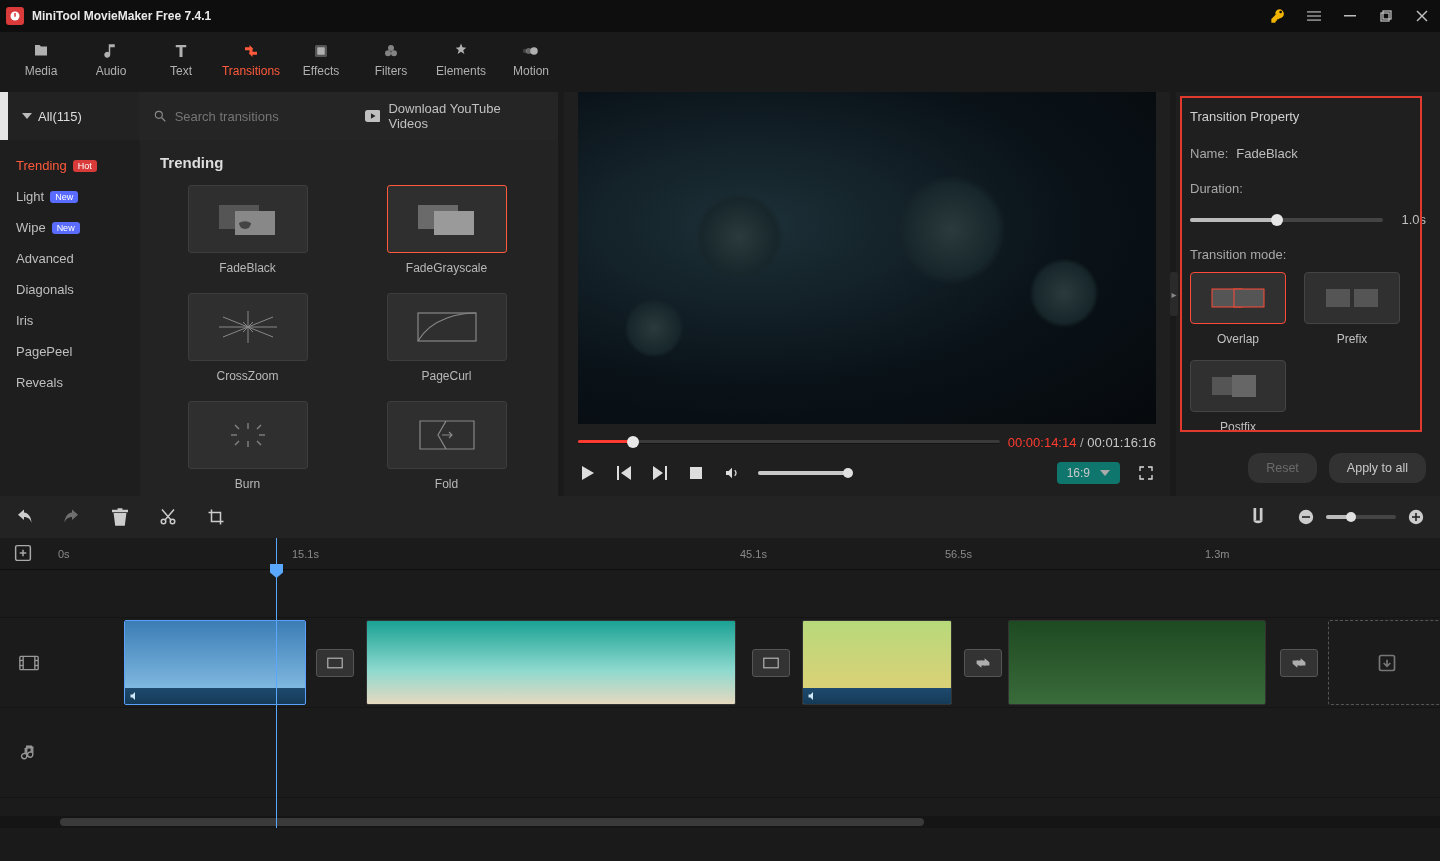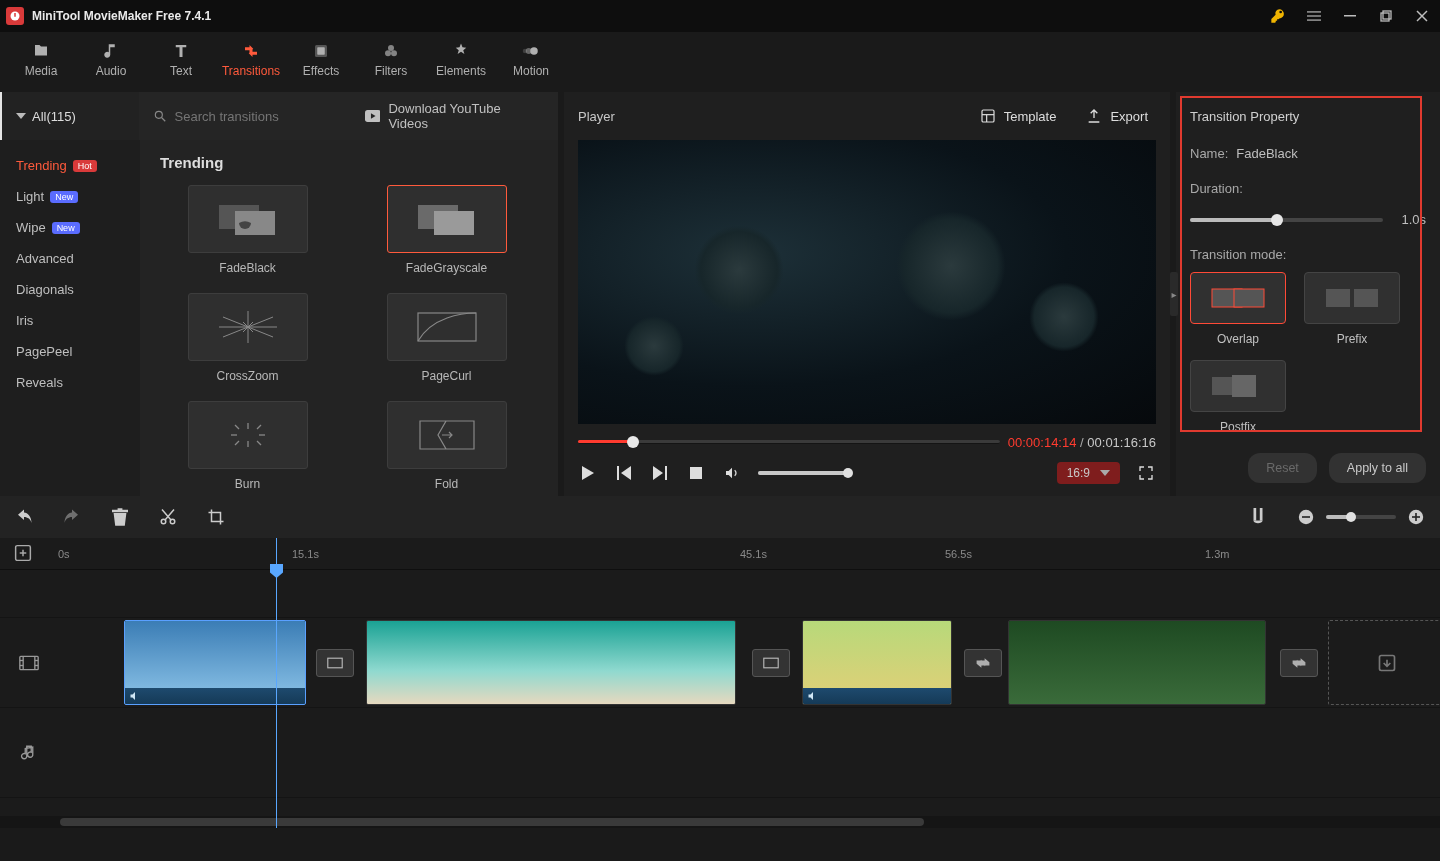--- a/index.html
+++ b/index.html
@@ -17,21 +17,21 @@
 
 .maintabs { height: 60px; display:flex; align-items:flex-start; padding: 0 6px; gap: 0; }
 .maintabs .mtab { width: 70px; height: 56px; display:flex; flex-direction:column; align-items:center; justify-content:center; gap:4px; color:#b0b0b0; font-size:12px; border-radius:4px; }
 .maintabs .mtab.active { color:#ff5a3c; }
 .maintabs .mtab svg { width:20px; height:18px; }
 
 
 .upper { display:flex; height: 404px; }
 .library { width: 564px; display:flex; flex-direction:column; border-right: 6px solid #1a1a1a;}
 .lib-top { height:48px; display:flex; align-items:center; }
-.lib-all { width:140px; height:48px; display:flex; align-items:center; gap:6px; padding-left:14px; background:#222; color:#ddd; font-size:13px; border-left:2px solid #e5e5e5;}
+.lib-all { width:140px; height:48px; display:flex; align-items:center; gap:6px; padding-left:14px; background:#222; color:#ddd; font-size:13px; border-left:8px solid #e5e5e5;}
 .lib-search { flex:1; height:48px; display:flex; align-items:center; gap:8px; padding:0 14px; background:#252525; }
 .lib-search input { flex:1; background:transparent; border:none; outline:none; color:#9a9a9a; font-size:13px; }
 .lib-dl { display:flex; align-items:center; gap:8px; padding-right:16px; color:#c0c0c0; font-size:13px; background:#252525; height:48px;}
 .lib-body { flex:1; display:flex; overflow:hidden; }
 .lib-cats { width:140px; background:#1e1e1e; padding:10px 0; overflow-y:auto;}
 .lib-cats .cat { padding:8px 16px; font-size:13px; color:#bfbfbf; display:flex; align-items:center; gap:6px;}
 .lib-cats .cat.active { color:#ff5a3c; }
 .lib-cats .badge { font-size:9px; padding:1px 5px; border-radius:3px; color:#fff; }
 .lib-cats .badge.hot { background:#d93a3a; }
 .lib-cats .badge.new { background:#5a6cff; }
@@ -57,21 +57,21 @@
 .progress .fill { position:absolute; left:0; top:0; bottom:0; width:13%; background:#ff3b2f; border-radius:2px;}
 .progress .knob { position:absolute; left:13%; top:50%; width:12px; height:12px; background:#e8e8e8; border-radius:50%; transform:translate(-50%,-50%);}
 .timecode { font-size:13px; }
 .timecode .cur{color:#ff3b2f;} .timecode .sep{color:#aaa;} .timecode .tot{color:#c8c8c8;}
 .controls { height:46px; display:flex; align-items:center; padding:0 14px; gap:16px;}
 .controls .ic { width:20px;height:20px; color:#ddd; display:flex;align-items:center;justify-content:center;}
 .controls .vol { width:90px;height:4px;background:#555;position:relative;border-radius:2px;}
 .controls .vol .vf{position:absolute;left:0;top:0;bottom:0;width:100%;background:#c8c8c8;border-radius:2px;}
 .controls .vol .vk{position:absolute;right:-5px;top:50%;width:10px;height:10px;background:#e0e0e0;border-radius:50%;transform:translateY(-50%);}
 .controls .sp{flex:1;}
-.controls .ratio{background:#7f1d1d;border-radius:4px;padding:4px 10px;font-size:12px;color:#c8c8c8;display:flex;align-items:center;gap:10px;}
+.controls .ratio{background:#0f766e;border-radius:4px;padding:4px 10px;font-size:12px;color:#c8c8c8;display:flex;align-items:center;gap:10px;}
 
 
 .rightpanel { width:264px; background:#1f1f1f; display:flex; flex-direction:column; padding:0; position:relative;}
 .rightpanel .outline { position:absolute; inset:4px 18px 64px 4px; border:2px solid #e03a2f; pointer-events:none;}
 .rp-head { height:48px; display:flex; align-items:center; padding:0 14px; font-size:13px; color:#d0d0d0;}
 .rp-body { flex:1; padding: 6px 14px 0 14px; font-size:13px; overflow:hidden;}
 .rp-row { display:flex; align-items:center; gap:8px; margin-bottom:20px; color:#bfbfbf;text-align:right;}
 .rp-row .lbl{color:#a8a8a8;}
 .slider { flex:1; height:4px; background:#444; position:relative; border-radius:2px; margin-right:10px;}
 .slider .sf{position:absolute;left:0;top:0;bottom:0;width:45%;background:#bbb;border-radius:2px;}
@@ -330,38 +330,20 @@
                 </svg>
               </div>
               <div class="lbl">Fold</div>
             </div>
           </div>
       </div>
     </div>
   </div>
 
   <div class="player">
-    <div class="player-top">
-      <div class="title">Player</div>
-      <div class="sp"></div>
-      <div class="pbtn">
-        <svg width="16" height="16" viewBox="0 0 24 24" fill="none" stroke="#ddd" stroke-width="1.8">
-            <rect x="3" y="3" width="18" height="18" rx="2"></rect>
-            <line x1="3" y1="10" x2="21" y2="10"></line>
-            <line x1="10" y1="10" x2="10" y2="21"></line>
-          </svg>
-        <span>Template</span>
-      </div>
-      <div class="pbtn">
-        <svg width="16" height="16" viewBox="0 0 24 24" fill="none" stroke="#ddd" stroke-width="2">
-            <path d="M12 3v12M7 8l5-5 5 5M4 21h16"></path>
-          </svg>
-        <span>Export</span>
-      </div>
-    </div>
     <div class="preview">
       <div class="preview-inner">
         <div class="flower" style="left:20%;top:30%;width:90px;height:90px;"></div>
         <div class="flower" style="left:55%;top:25%;width:110px;height:110px;"></div>
         <div class="flower" style="left:78%;top:50%;width:70px;height:70px;"></div>
         <div class="flower" style="left:8%;top:62%;width:60px;height:60px;"></div>
       </div>
     </div>
     <div class="progress">
       <div class="track">

